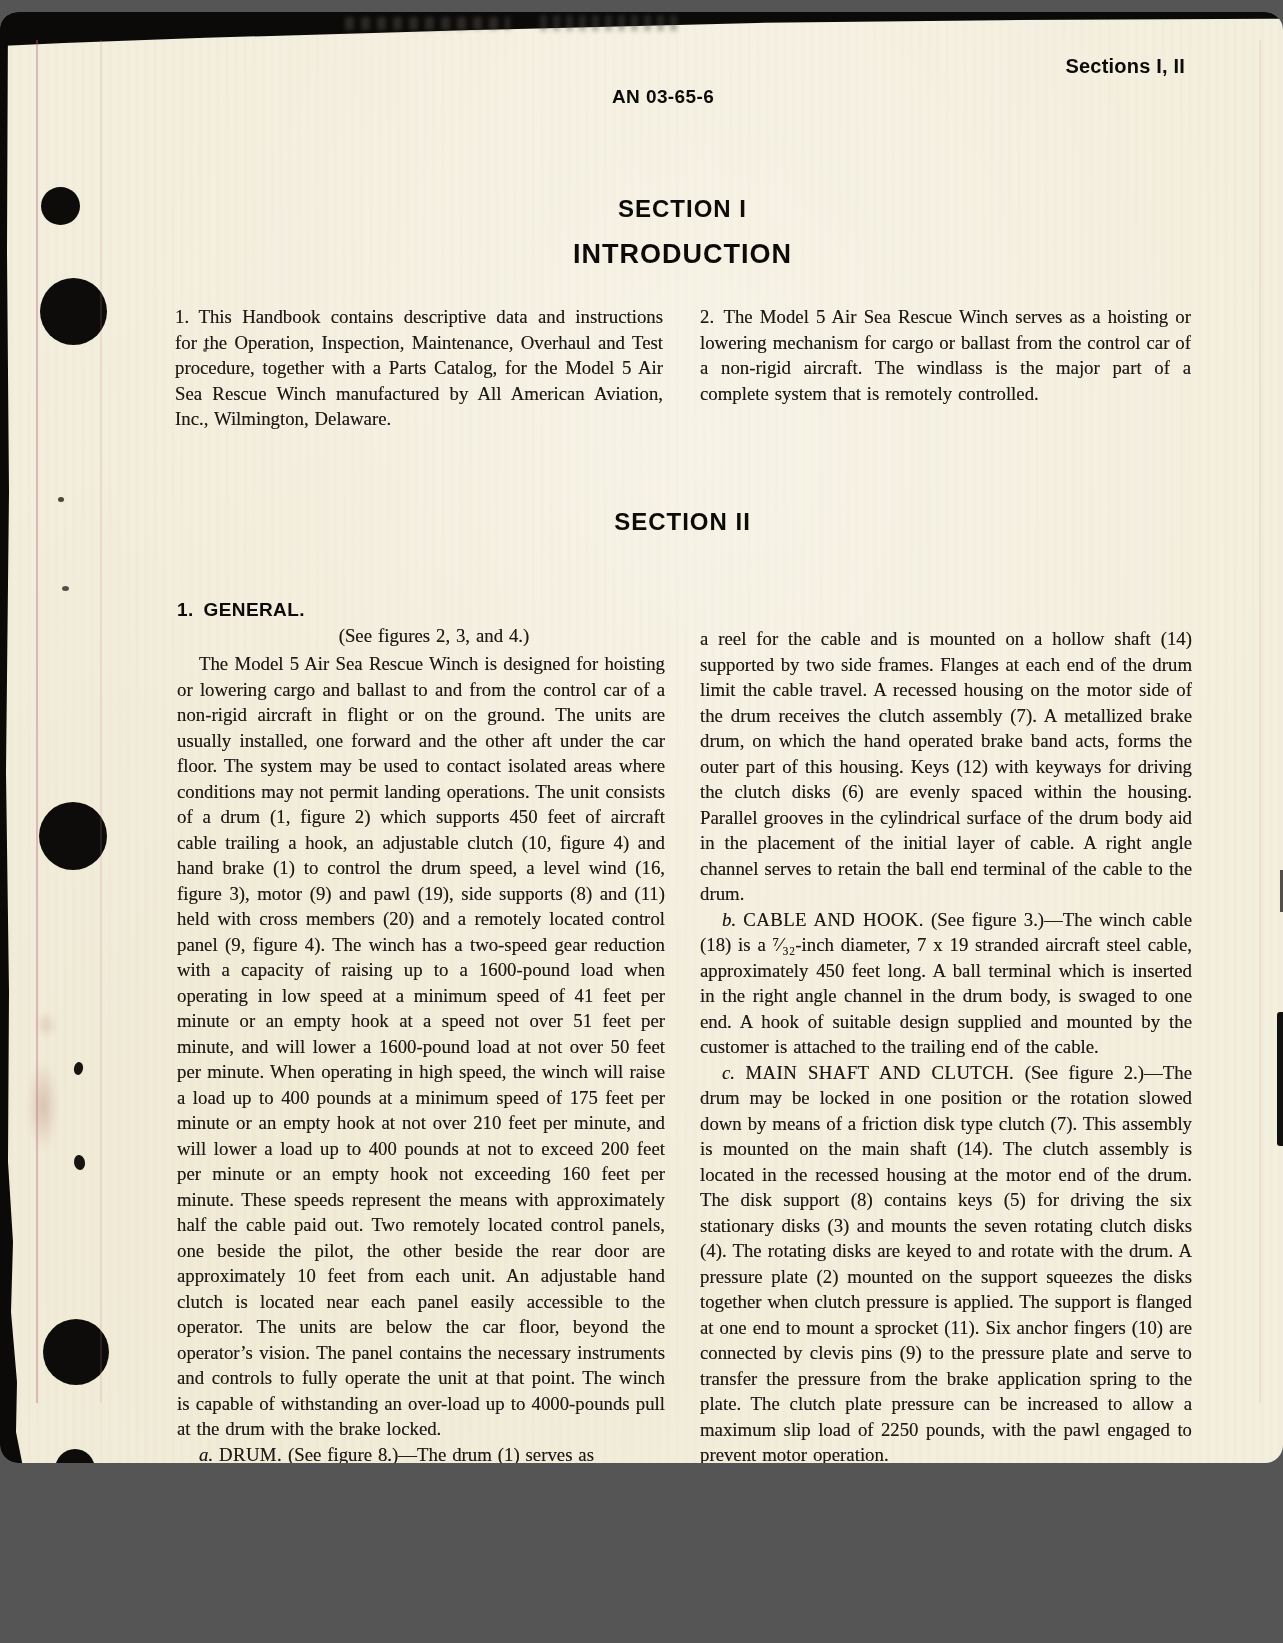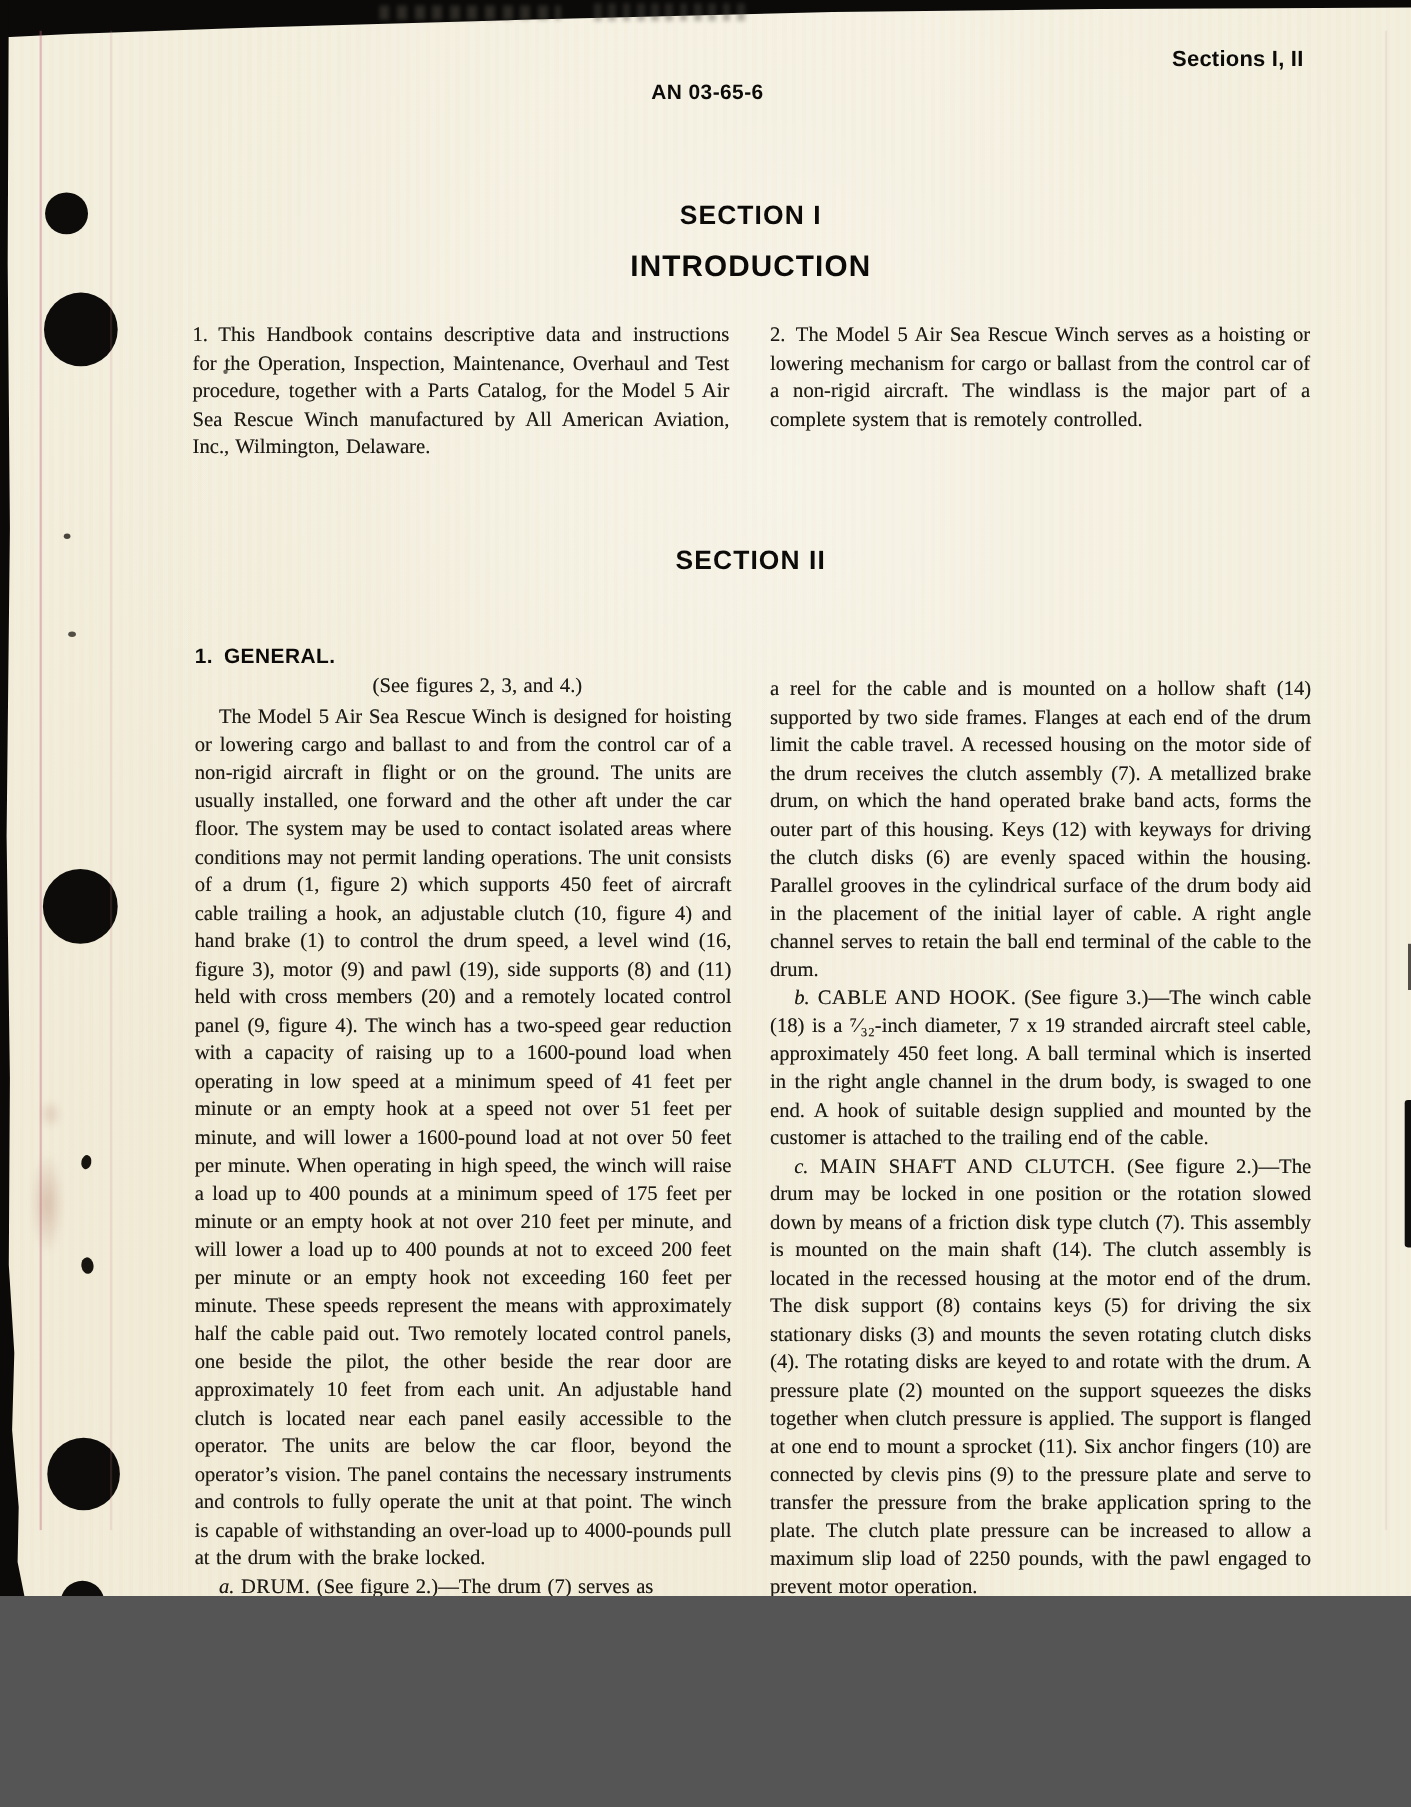--- a/index.html
+++ b/index.html
@@ -1,27 +1,28 @@
 <!DOCTYPE html>
 <html><head>
 <meta charset="utf-8">
 <style>
   html,body{margin:0;padding:0;background:#555;}
   .page{
     position:relative;
     width:1283px;height:1451px;
-    margin:0 auto;
+    margin:12px auto;
     overflow:hidden;
     background:
       radial-gradient(ellipse at 55% 30%, rgba(255,255,255,0.30), rgba(255,255,255,0) 62%),
       radial-gradient(ellipse at 20% 80%, rgba(228,214,178,0.18), rgba(255,255,255,0) 55%),
       repeating-linear-gradient(90deg, rgba(221,204,165,0.06) 0 4px, rgba(255,255,255,0.04) 4px 9px),
       #f3eedd;
     font-family:"Liberation Serif", serif;
     color:#1d1a15;
+    border-radius:18px;
   }
   
   .band-top{position:absolute;left:0;top:0;width:1283px;height:34px;background:#0b0a09;
     clip-path:polygon(0% 0%,100% 0%,100% 20%,78% 24%,59% 32%,37% 53%,16% 76%,5% 91%,0% 100%);}
   .band-bottom{position:absolute;left:0;top:1578px;width:1283px;height:65px;background:#0b0a09;
     clip-path:polygon(0% 5%,12% 9%,31% 14%,55% 17%,78% 20%,100% 26%,100% 100%,0% 100%);}
   .edge-left{position:absolute;left:0;top:0;width:60px;height:1643px;background:#0b0a09;
     clip-path:polygon(0 0,8px 0,7px 240px,9px 480px,6px 760px,9px 980px,8px 1150px,13px 1230px,11px 1300px,17px 1370px,16px 1420px,25px 1465px,23px 1505px,38px 1545px,52px 1585px,60px 1620px,60px 1643px,0 1643px);}
   .edge-right-sliver{position:absolute;right:0;top:1000px;width:6px;height:134px;background:#11100e;border-radius:3px 0 0 3px;}
   .edge-right-sliver2{position:absolute;right:0;top:858px;width:3px;height:42px;background:#2a2722;opacity:.8;}
@@ -46,21 +47,21 @@
   .stain.st1{left:28px;top:1048px;width:30px;height:92px;background:radial-gradient(closest-side,rgba(158,92,76,0.30),rgba(158,92,76,0));}
   .stain.st2{left:36px;top:1000px;width:20px;height:26px;background:radial-gradient(closest-side,rgba(170,110,95,0.25),rgba(170,110,95,0));}
   .smudge{position:absolute;filter:blur(2px);opacity:.55;}
   .smudge.m1{left:345px;top:5px;width:165px;height:13px;
     background:repeating-linear-gradient(90deg,rgba(92,87,77,0.75) 0 9px,rgba(92,87,77,0) 9px 16px);}
   .smudge.m2{left:540px;top:3px;width:140px;height:16px;
     background:repeating-linear-gradient(90deg,rgba(85,80,72,0.7) 0 7px,rgba(85,80,72,0) 7px 13px);}
   
   .sans{font-family:"Liberation Sans", sans-serif;font-weight:bold;color:#0c0b09;}
   .hdr-right{position:absolute;top:43px;right:98px;font-size:20px;letter-spacing:.2px;}
-  .hdr-center{position:absolute;top:74px;left:592px;font-size:19px;letter-spacing:.4px;}
+  .hdr-center{position:absolute;top:74px;left:612px;font-size:19px;letter-spacing:.4px;}
   .sec-title{position:absolute;left:175px;width:1015px;text-align:center;font-size:24px;letter-spacing:1px;}
   .sec-title.t1{top:183px;}
   .sec-sub{position:absolute;left:175px;width:1015px;text-align:center;font-size:27px;letter-spacing:1px;}
   .sec-sub.t1{top:227px;}
   .sec-title.t2{top:496px;}
   .sec-sub.t2{top:519px;}
   .col{position:absolute;font-size:18.8px;line-height:25.5px;text-align:justify;
     word-spacing:1.2px;color:#1d1a15;text-shadow:0 0 .5px rgba(34,28,22,0.55);}
   .colA{left:175px;top:292px;width:488px;}
   .colB{left:700px;top:292px;width:491px;}
@@ -116,21 +117,21 @@
   <div class="col colB">
     <p>2. The Model 5 Air Sea Rescue Winch serves as a hoisting or lowering mechanism for cargo or ballast from the control car of a non-rigid aircraft. The windlass is the major part of a complete system that is remotely controlled.</p>
   </div>
 
   <div class="sans sec-title t2">SECTION II</div>
 
   <div class="col colC">
     <p class="num-heading">1. GENERAL.</p>
     <p class="seefig">(See figures 2, 3, and 4.)</p>
     <p class="ind">The Model 5 Air Sea Rescue Winch is designed for hoisting or lowering cargo and ballast to and from the control car of a non-rigid aircraft in flight or on the ground. The units are usually installed, one forward and the other aft under the car floor. The system may be used to contact isolated areas where conditions may not permit landing operations. The unit consists of a drum (1, figure 2) which supports 450 feet of aircraft cable trailing a hook, an adjustable clutch (10, figure 4) and hand brake (1) to control the drum speed, a level wind (16, figure 3), motor (9) and pawl (19), side supports (8) and (11) held with cross members (20) and a remotely located control panel (9, figure 4). The winch has a two-speed gear reduction with a capacity of raising up to a 1600-pound load when operating in low speed at a minimum speed of 41 feet per minute or an empty hook at a speed not over 51 feet per minute, and will lower a 1600-pound load at not over 50 feet per minute. When operating in high speed, the winch will raise a load up to 400 pounds at a minimum speed of 175 feet per minute or an empty hook at not over 210 feet per minute, and will lower a load up to 400 pounds at not to exceed 200 feet per minute or an empty hook not exceeding 160 feet per minute. These speeds represent the means with approximately half the cable paid out. Two remotely located control panels, one beside the pilot, the other beside the rear door are approximately 10 feet from each unit. An adjustable hand clutch is located near each panel easily accessible to the operator. The units are below the car floor, beyond the operator’s vision. The panel contains the necessary instruments and controls to fully operate the unit at that point. The winch is capable of withstanding an over-load up to 4000-pounds pull at the drum with the brake locked.</p>
-    <p class="sub"><span class="plet">a.</span> <span class="ptitle">DRUM.</span> <span>(See figure 2.)—The drum (7) serves as</span></p>
+    <p class="sub"><span class="plet">a.</span> <span class="ptitle">DRUM.</span> <span>(See figure 8.)—The drum (1) serves as</span></p>
   </div>
 
   <div class="col colD">
     <p>a reel for the cable and is mounted on a hollow shaft (14) supported by two side frames. Flanges at each end of the drum limit the cable travel. A recessed housing on the motor side of the drum receives the clutch assembly (7). A metallized brake drum, on which the hand operated brake band acts, forms the outer part of this housing. Keys (12) with keyways for driving the clutch disks (6) are evenly spaced within the housing. Parallel grooves in the cylindrical surface of the drum body aid in the placement of the initial layer of cable. A right angle channel serves to retain the ball end terminal of the cable to the drum.</p>
     <p class="sub"><span class="plet">b.</span> <span class="ptitle">CABLE AND HOOK.</span> <span>(See figure 3.)—The winch cable (18) is a ⁷⁄₃₂-inch diameter, 7 x 19 stranded aircraft steel cable, approximately 450 feet long. A ball terminal which is inserted in the right angle channel in the drum body, is swaged to one end. A hook of suitable design supplied and mounted by the customer is attached to the trailing end of the cable.</span></p>
     <p class="sub"><span class="plet">c.</span> <span class="ptitle">MAIN SHAFT AND CLUTCH.</span> <span>(See figure 2.)—The drum may be locked in one position or the rotation slowed down by means of a friction disk type clutch (7). This assembly is mounted on the main shaft (14). The clutch assembly is located in the recessed housing at the motor end of the drum. The disk support (8) contains keys (5) for driving the six stationary disks (3) and mounts the seven rotating clutch disks (4). The rotating disks are keyed to and rotate with the drum. A pressure plate (2) mounted on the support squeezes the disks together when clutch pressure is applied. The support is flanged at one end to mount a sprocket (11). Six anchor fingers (10) are connected by clevis pins (9) to the pressure plate and serve to transfer the pressure from the brake application spring to the plate. The clutch plate pressure can be increased to allow a maximum slip load of 2250 pounds, with the pawl engaged to prevent motor operation.</span></p>
     <p class="sub"><span class="plet">d.</span> <span class="ptitle">CLUTCH CONTROL ASSEMBLY.</span> <span>(See figure 2.)</span></p>
   </div>
 
   <div class="sans pagenum">1</div>

